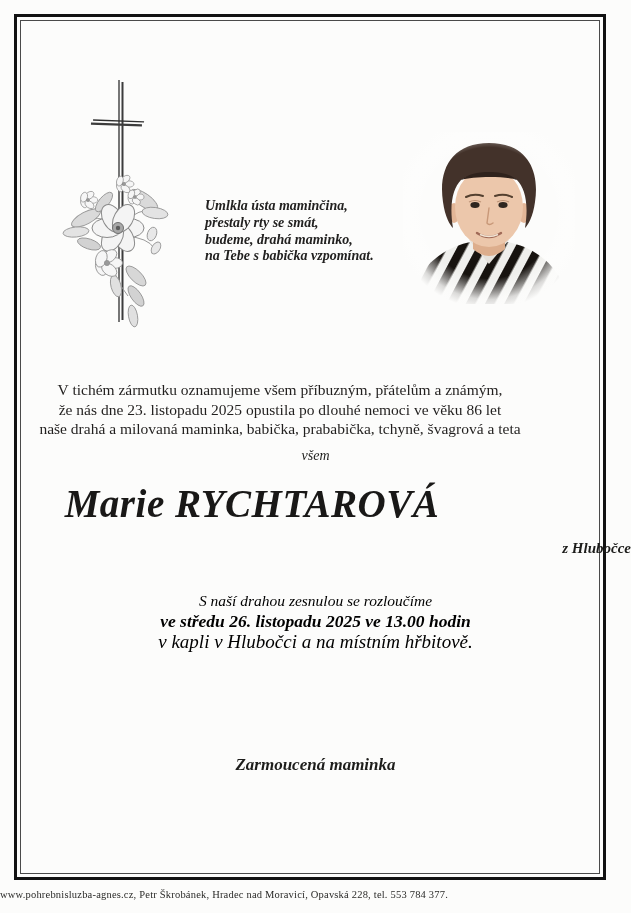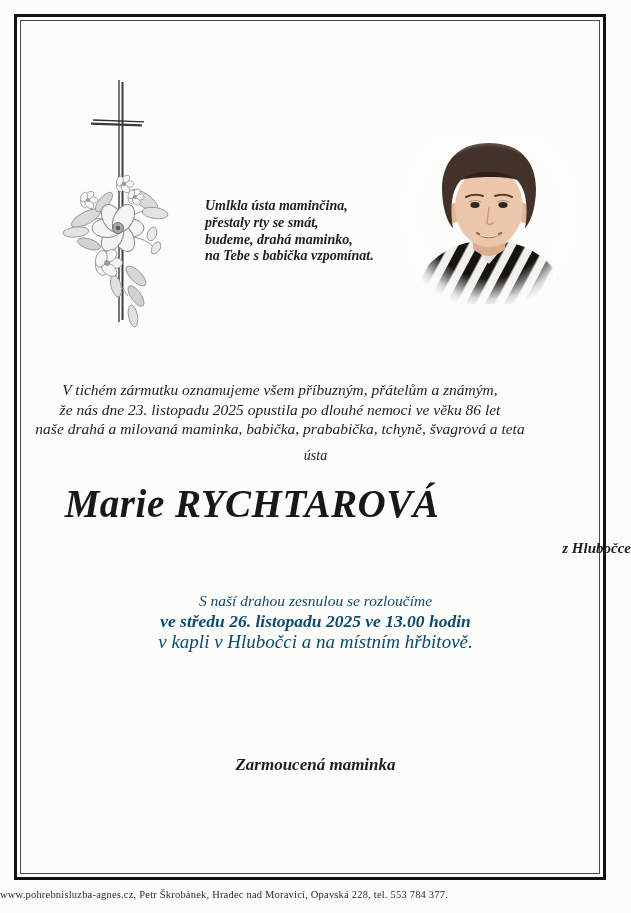--- a/index.html
+++ b/index.html
@@ -60,21 +60,20 @@
     width: 172px;
     height: 172px;
   }
   
   .announcement {
     position: absolute;
     left: 0;
     top: 380px;
     width: 560px;
     text-align: center;
-    font-style: italic;
     font-size: 15.5px;
     line-height: 19.5px;
     color: #211f1e;
   }
   .honorific {
     position: absolute;
     left: 0;
     top: 448px;
     width: 631px;
     text-align: center;
@@ -103,21 +102,21 @@
     font-weight: bold;
     font-size: 15px;
   }
   .farewell {
     position: absolute;
     left: 0;
     top: 592px;
     width: 631px;
     text-align: center;
     font-style: italic;
-    color: #0c4a6e;
+    color: #000000;
   }
   .farewell .f-line1 { font-size: 15.5px; line-height: 18px; }
   .farewell .f-line2 { font-size: 17.5px; line-height: 22px; font-weight: bold; }
   .farewell .f-line3 { font-size: 19px; line-height: 20px; }
   .signature {
     position: absolute;
     left: 0;
     top: 755px;
     width: 631px;
     text-align: center;
@@ -283,21 +282,21 @@
       <rect width="172" height="172" fill="url(#vig)"></rect>
     </svg>
   </div>
 
   <div class="announcement">
     <div>V tichém zármutku oznamujeme všem příbuzným, přátelům a známým,</div>
     <div>že nás dne 23. listopadu 2025 opustila po dlouhé nemoci ve věku 86 let</div>
     <div>naše drahá a milovaná maminka, babička, prababička, tchyně, švagrová a teta</div>
   </div>
 
-  <div class="honorific">ústa</div>
+  <div class="honorific">všem</div>
 
   <div class="deceased-name">Marie RYCHTAROVÁ</div>
 
   <div class="origin">z Hlubočce</div>
 
   <div class="farewell">
     <div class="f-line1">S naší drahou zesnulou se rozloučíme</div>
     <div class="f-line2">ve středu 26. listopadu 2025 ve 13.00 hodin</div>
     <div class="f-line3">v kapli v Hlubočci a na místním hřbitově.</div>
   </div>

